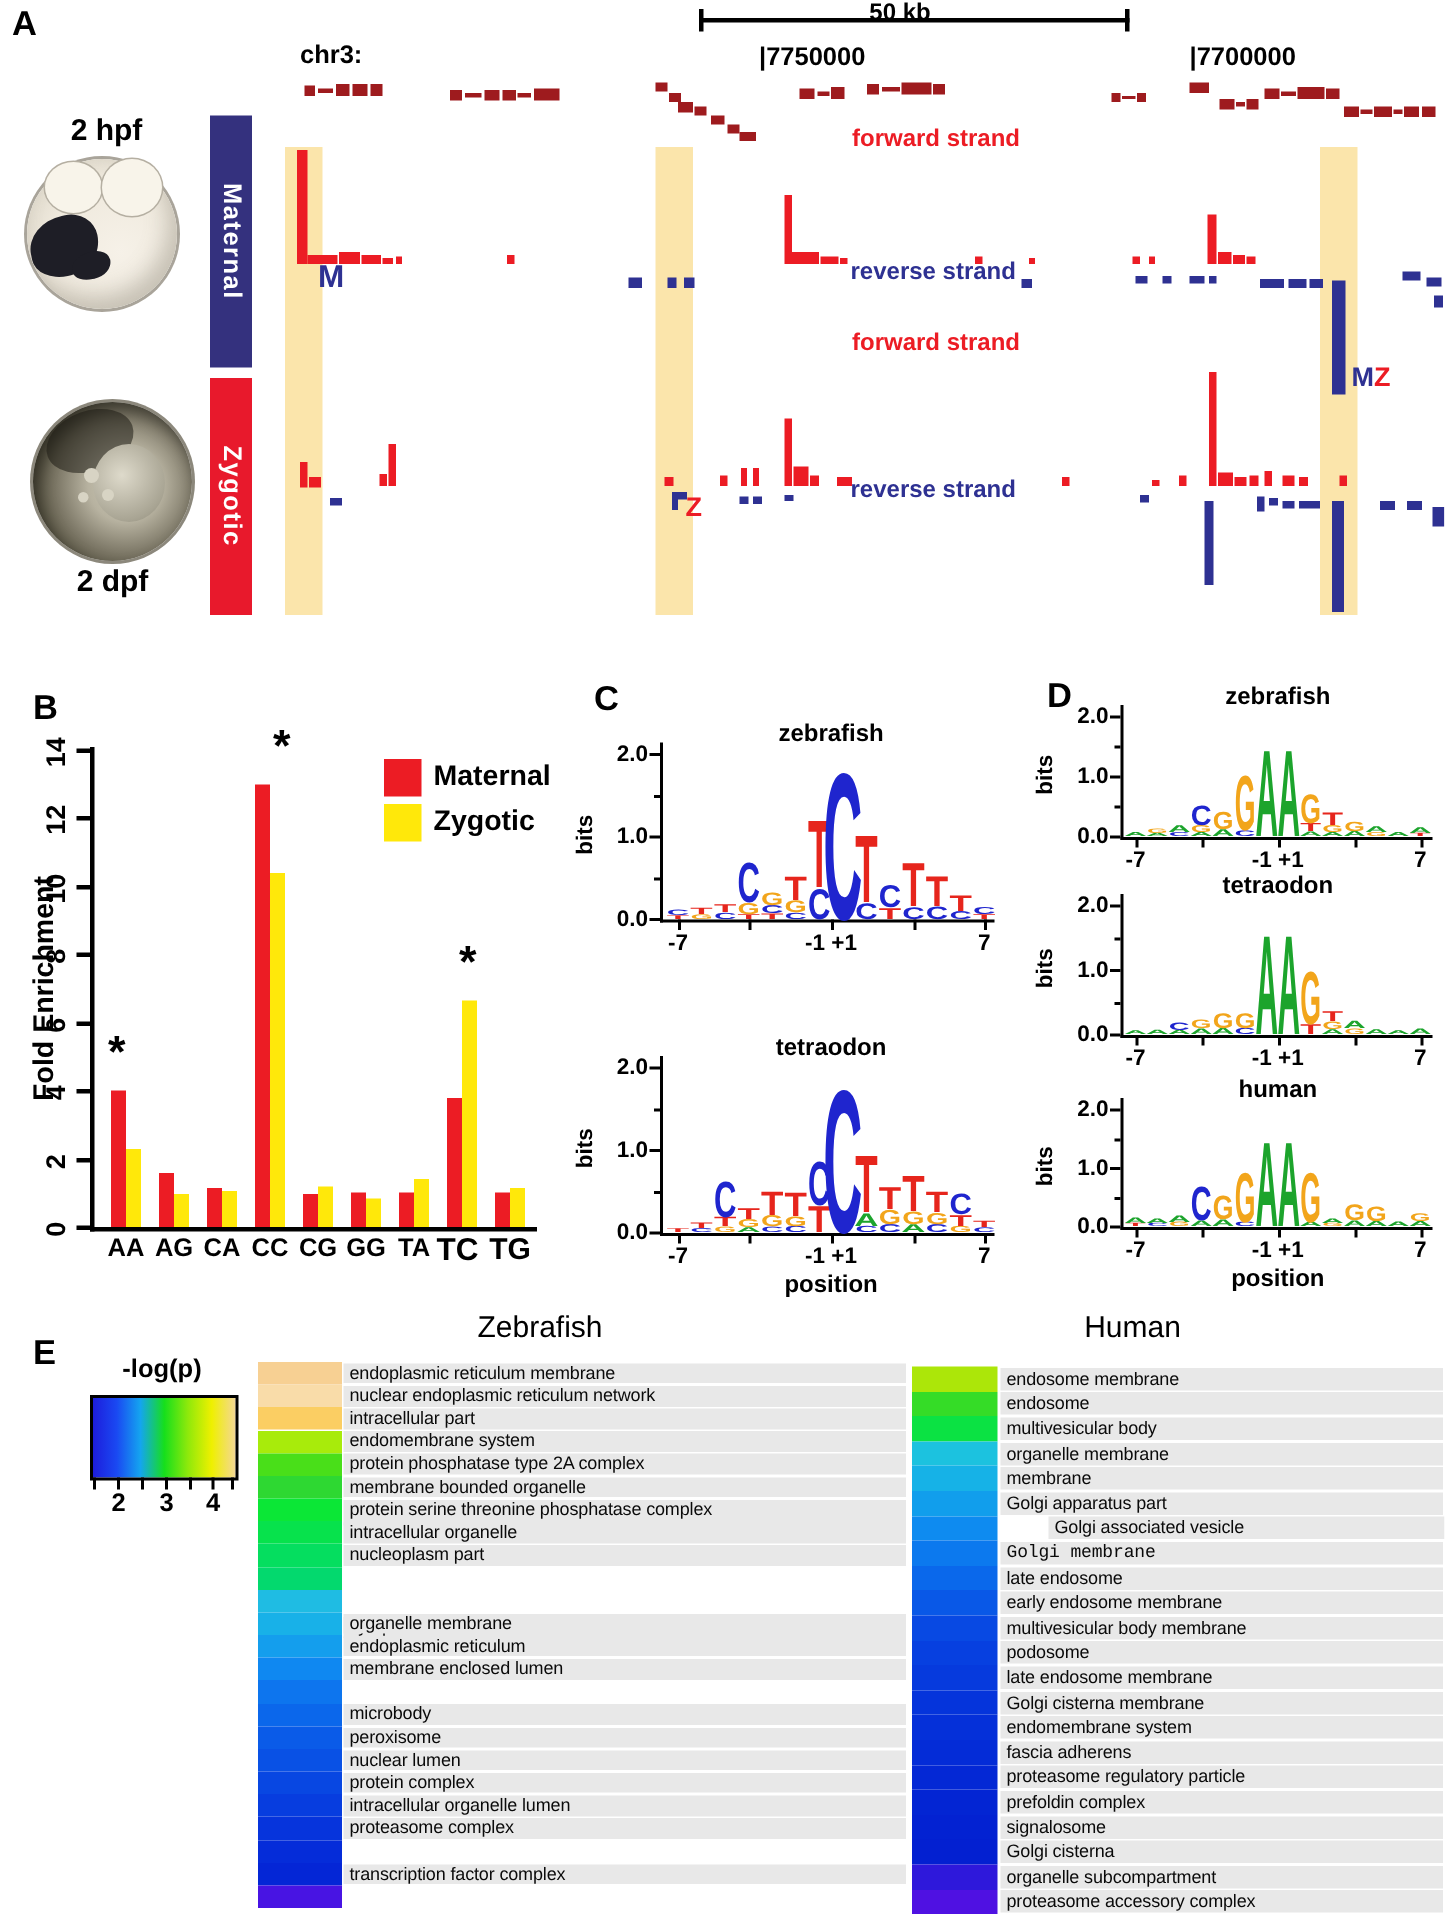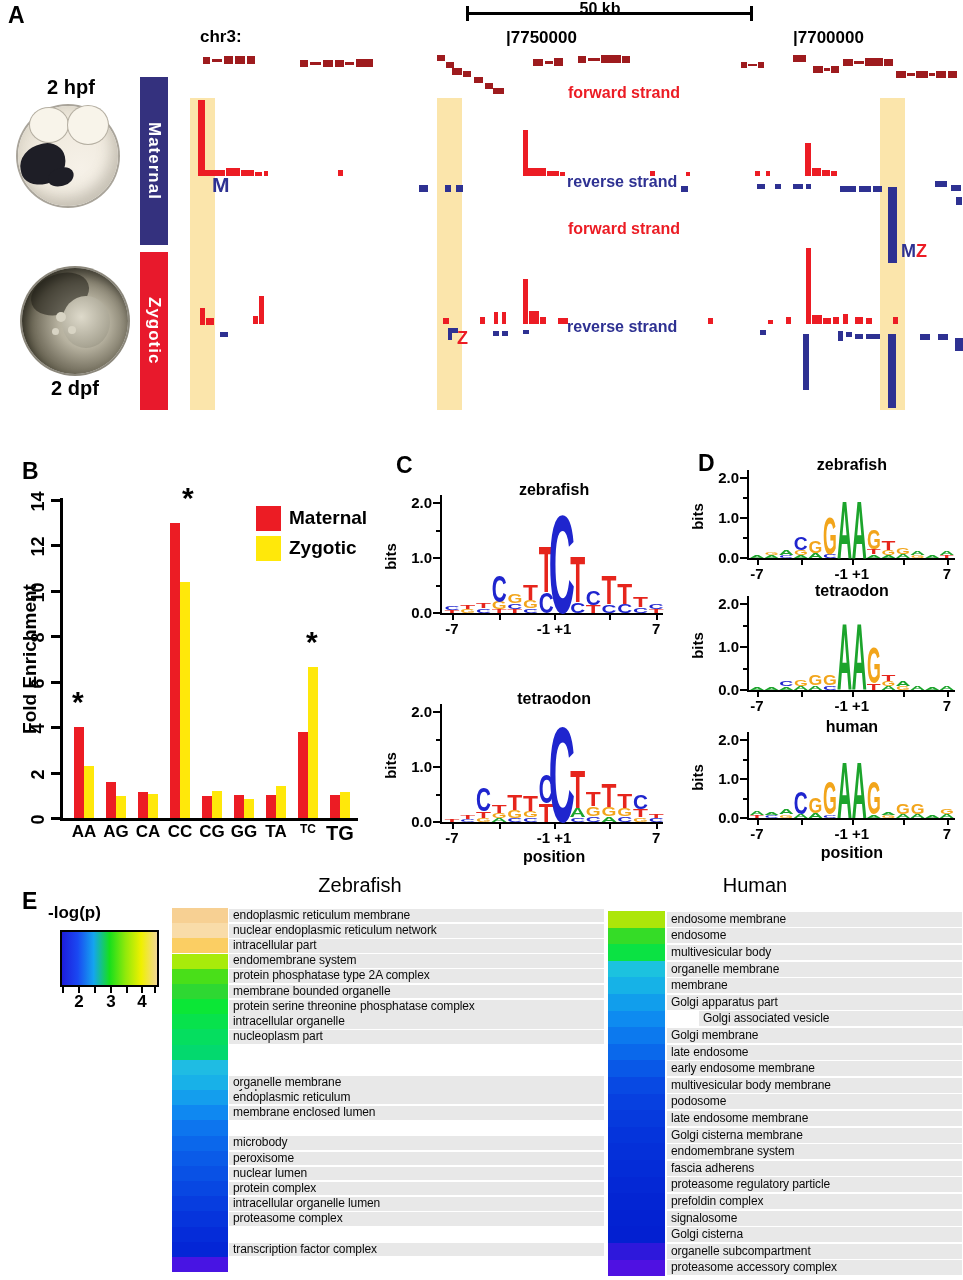--- a/index.html
+++ b/index.html
@@ -239,21 +239,21 @@
       <div class="abs " style="left: 212px; top: 345.743px; width: 10px; height: 27.2571px; background: rgb(255, 232, 10);"></div>
       <div class="abs txt " style="left: 195px; top: 377px; width: 34px; text-align: center; font-size: 17px; font-weight: bold; position: absolute;">CG</div>
       <div class="abs " style="left: 234px; top: 350.286px; width: 10px; height: 22.7143px; background: rgb(236, 28, 36);"></div>
       <div class="abs " style="left: 244px; top: 353.693px; width: 10px; height: 19.3071px; background: rgb(255, 232, 10);"></div>
       <div class="abs txt " style="left: 227px; top: 377px; width: 34px; text-align: center; font-size: 17px; font-weight: bold; position: absolute;">GG</div>
       <div class="abs " style="left: 266px; top: 350.286px; width: 10px; height: 22.7143px; background: rgb(236, 28, 36);"></div>
       <div class="abs " style="left: 276px; top: 341.2px; width: 10px; height: 31.8px; background: rgb(255, 232, 10);"></div>
       <div class="abs txt " style="left: 259px; top: 377px; width: 34px; text-align: center; font-size: 17px; font-weight: bold; position: absolute;">TA</div>
       <div class="abs " style="left: 298px; top: 286.686px; width: 10px; height: 86.3143px; background: rgb(236, 28, 36);"></div>
       <div class="abs " style="left: 308px; top: 221.95px; width: 10px; height: 151.05px; background: rgb(255, 232, 10);"></div>
-      <div class="abs txt " style="left: 291px; top: 377px; width: 34px; text-align: center; font-size: 12px; font-weight: bold; position: absolute;">TC</div>
+      <div class="abs txt " style="left: 291px; top: 377px; width: 34px; font-size: 21px; font-weight: bold; position: absolute;">TC</div>
       <div class="abs txt " style="left: 306px; top: 179.95px; font-size: 30px; font-weight: bold; position: absolute;">*</div>
       <div class="abs " style="left: 330px; top: 350.286px; width: 10px; height: 22.7143px; background: rgb(236, 28, 36);"></div>
       <div class="abs " style="left: 340px; top: 346.879px; width: 10px; height: 26.1214px; background: rgb(255, 232, 10);"></div>
       <div class="abs txt " style="left: 323px; top: 377px; width: 34px; text-align: center; font-size: 20px; font-weight: bold; position: absolute;">TG</div>
       <div class="abs " style="left: 256px; top: 61px; width: 25px; height: 25px; background: rgb(236, 28, 36);"></div>
       <div class="abs txt " style="left: 289px; top: 62px; font-size: 19px; font-weight: bold; position: absolute;">Maternal</div>
       <div class="abs " style="left: 256px; top: 91px; width: 25px; height: 25px; background: rgb(255, 232, 10);"></div>
       <div class="abs txt " style="left: 289px; top: 92px; font-size: 19px; font-weight: bold; position: absolute;">Zygotic</div>
     </div>
 
@@ -500,21 +500,21 @@
       <text transform="translate(903,813.6) scale(0.889,0.748)" text-anchor="middle" fill="#F2A51B" font-size="20" font-weight="bold" font-family="Liberation Sans, sans-serif">G</text>
       <text transform="translate(917.6,817.5) scale(1.043,0.240)" text-anchor="middle" fill="#1CA42C" font-size="20" font-weight="bold" font-family="Liberation Sans, sans-serif">A</text>
       <text transform="translate(917.6,813.99) scale(0.889,0.695)" text-anchor="middle" fill="#F2A51B" font-size="20" font-weight="bold" font-family="Liberation Sans, sans-serif">G</text>
       <text transform="translate(932.2,817.5) scale(1.043,0.214)" text-anchor="middle" fill="#1CA42C" font-size="20" font-weight="bold" font-family="Liberation Sans, sans-serif">A</text>
       <text transform="translate(946.8,817.5) scale(1.043,0.240)" text-anchor="middle" fill="#1CA42C" font-size="20" font-weight="bold" font-family="Liberation Sans, sans-serif">A</text>
       <text transform="translate(946.8,813.99) scale(0.889,0.374)" text-anchor="middle" fill="#F2A51B" font-size="20" font-weight="bold" font-family="Liberation Sans, sans-serif">G</text>
     </svg>
 
   <div class="abs" id="panelE" style="left:0;top:0;width:963px;height:1280px;">
     <div class="txt plabel" style="left:22px;top:888px;">E</div>
-    <div class="txt b17" style="left:48px;top:903px;width:120px;text-align:left;">-log(p)</div>
+    <div class="txt b17" style="left:48px;top:903px;width:120px;text-align:center;">-log(p)</div>
     <div class="abs" id="colorbar" style="left: 60px; top: 930px; width: 95px; height: 53px; border: 2px solid rgb(0, 0, 0); background: linear-gradient(90deg, rgb(29, 29, 220), rgb(26, 73, 242), rgb(20, 165, 239), rgb(22, 223, 28), rgb(143, 233, 11), rgb(239, 240, 0), rgb(243, 215, 149));"></div>
     <div class="txt" style="left:250px;top:874px;width:220px;text-align:center;font-size:20px;">Zebrafish</div>
     <div class="txt" style="left:650px;top:874px;width:210px;text-align:center;font-size:20px;">Human</div>
   <div class="abs " style="left: 62px; top: 985px; width: 2px; height: 8px; background: rgb(0, 0, 0);"></div>
       <div class="abs " style="left: 78px; top: 985px; width: 2px; height: 8px; background: rgb(0, 0, 0);"></div>
       <div class="abs " style="left: 94px; top: 985px; width: 2px; height: 8px; background: rgb(0, 0, 0);"></div>
       <div class="abs " style="left: 110px; top: 985px; width: 2px; height: 8px; background: rgb(0, 0, 0);"></div>
       <div class="abs " style="left: 126px; top: 985px; width: 2px; height: 8px; background: rgb(0, 0, 0);"></div>
       <div class="abs " style="left: 141px; top: 985px; width: 2px; height: 8px; background: rgb(0, 0, 0);"></div>
       <div class="abs " style="left: 154px; top: 985px; width: 2px; height: 8px; background: rgb(0, 0, 0);"></div>
@@ -573,21 +573,21 @@
       <div class="abs gostrip" style="left: 667px; top: 945px; width: 291px; height: 15px; line-height: 15px;">multivesicular body</div>
       <div class="abs " style="left: 608px; top: 960.8px; width: 57px; height: 16.6px; background: rgb(28, 194, 223);"></div>
       <div class="abs gostrip" style="left: 667px; top: 961.6px; width: 291px; height: 15px; line-height: 15px;">organelle membrane</div>
       <div class="abs " style="left: 608px; top: 977.4px; width: 57px; height: 16.6px; background: rgb(22, 178, 231);"></div>
       <div class="abs gostrip" style="left: 667px; top: 978.2px; width: 291px; height: 15px; line-height: 15px;">membrane</div>
       <div class="abs " style="left: 608px; top: 994px; width: 57px; height: 16.6px; background: rgb(17, 158, 236);"></div>
       <div class="abs gostrip" style="left: 667px; top: 994.8px; width: 291px; height: 15px; line-height: 15px;">Golgi apparatus part</div>
       <div class="abs " style="left: 608px; top: 1010.6px; width: 57px; height: 16.6px; background: rgb(14, 139, 240);"></div>
       <div class="abs gostrip" style="left: 699px; top: 1011.4px; width: 291px; height: 15px; line-height: 15px;">Golgi associated vesicle</div>
       <div class="abs " style="left: 608px; top: 1027.2px; width: 57px; height: 16.6px; background: rgb(12, 121, 238);"></div>
-      <div class="abs gostrip" style="left: 667px; top: 1028px; width: 291px; height: 15px; line-height: 15px;">Golgi membrane</div>
+      <div class="abs gostrip" style="left: 667px; top: 1028px; width: 291px; height: 15px; line-height: 15px; font-family: Liberation Mono, monospace;">Golgi membrane</div>
       <div class="abs " style="left: 608px; top: 1043.8px; width: 57px; height: 16.6px; background: rgb(10, 104, 235);"></div>
       <div class="abs gostrip" style="left: 667px; top: 1044.6px; width: 291px; height: 15px; line-height: 15px;">late endosome</div>
       <div class="abs " style="left: 608px; top: 1060.4px; width: 57px; height: 16.6px; background: rgb(9, 88, 231);"></div>
       <div class="abs gostrip" style="left: 667px; top: 1061.2px; width: 291px; height: 15px; line-height: 15px;">early endosome membrane</div>
       <div class="abs " style="left: 608px; top: 1077px; width: 57px; height: 16.6px; background: rgb(8, 73, 227);"></div>
       <div class="abs gostrip" style="left: 667px; top: 1077.8px; width: 291px; height: 15px; line-height: 15px;">multivesicular body membrane</div>
       <div class="abs " style="left: 608px; top: 1093.6px; width: 57px; height: 16.6px; background: rgb(7, 64, 224);"></div>
       <div class="abs gostrip" style="left: 667px; top: 1094.4px; width: 291px; height: 15px; line-height: 15px;">podosome</div>
       <div class="abs " style="left: 608px; top: 1110.2px; width: 57px; height: 16.6px; background: rgb(6, 58, 221);"></div>
       <div class="abs gostrip" style="left: 667px; top: 1111px; width: 291px; height: 15px; line-height: 15px;">late endosome membrane</div>

